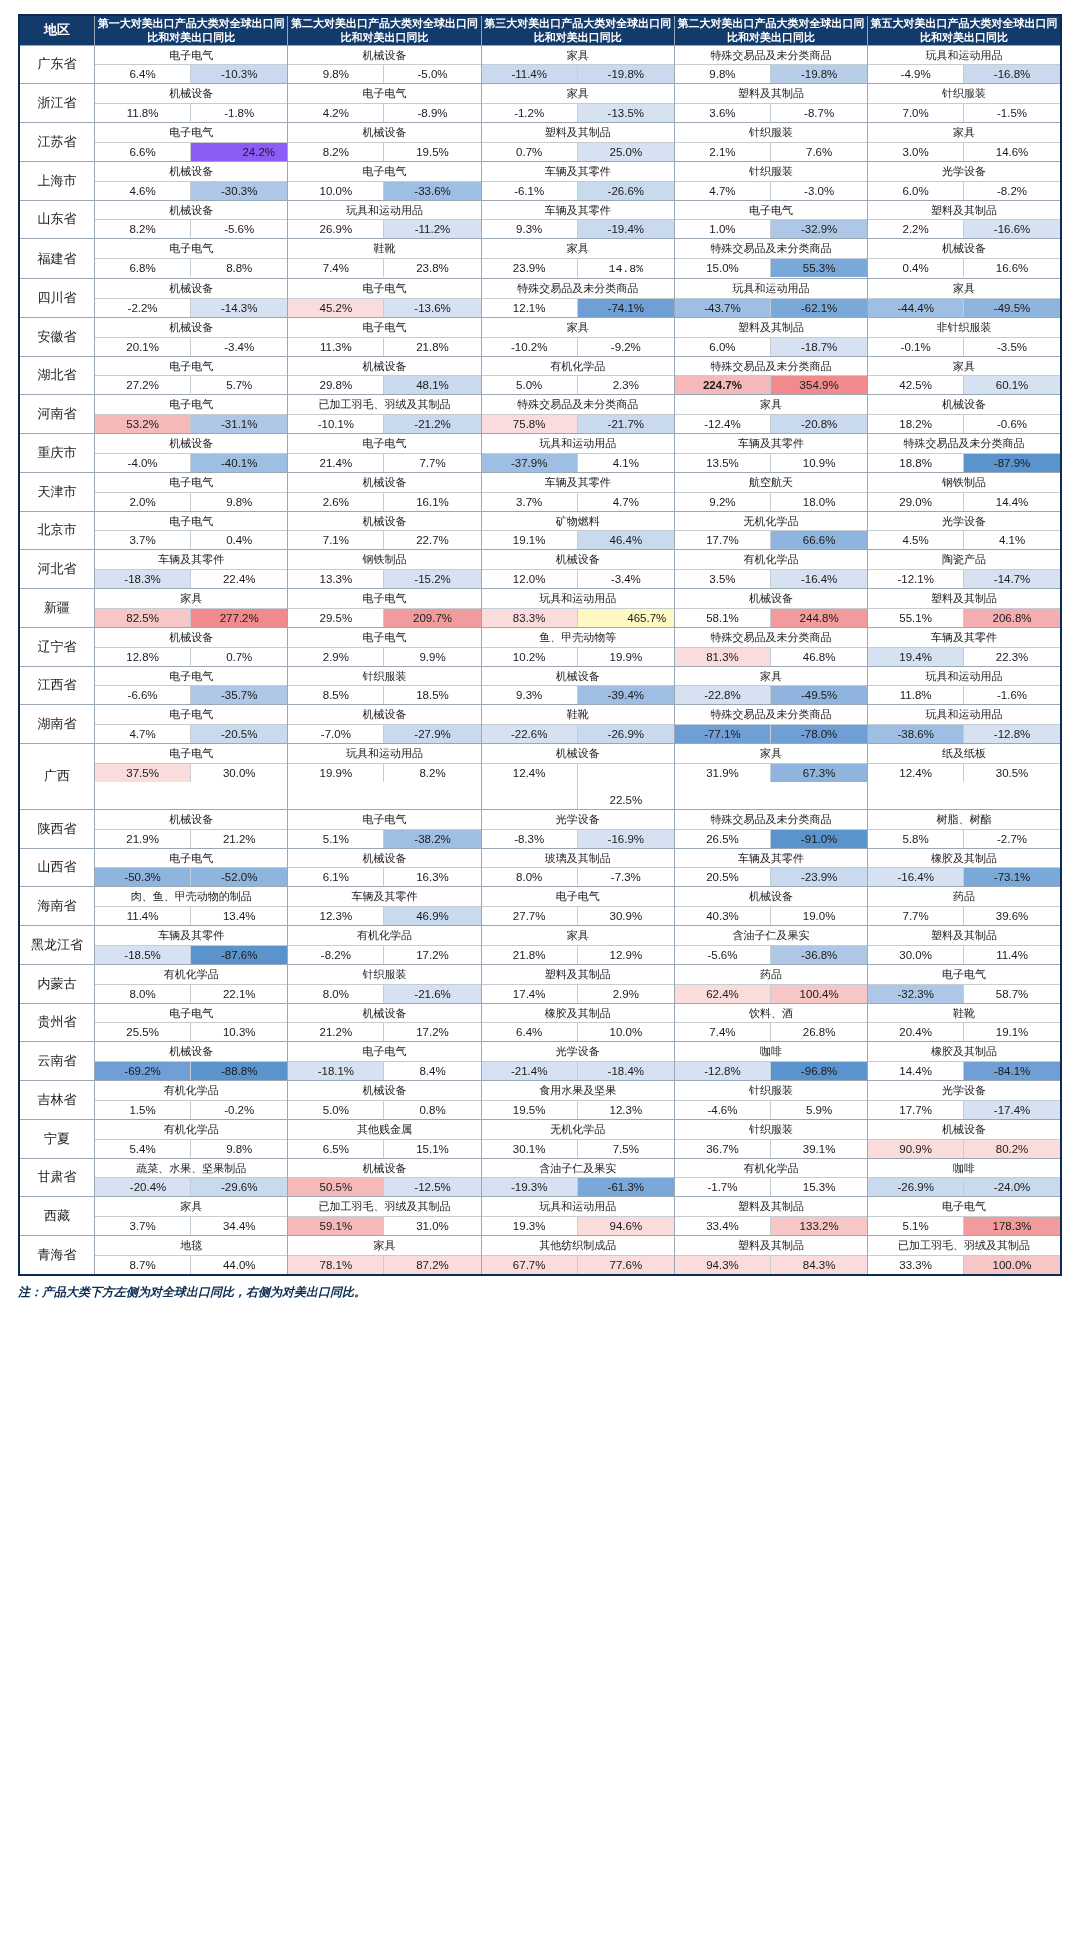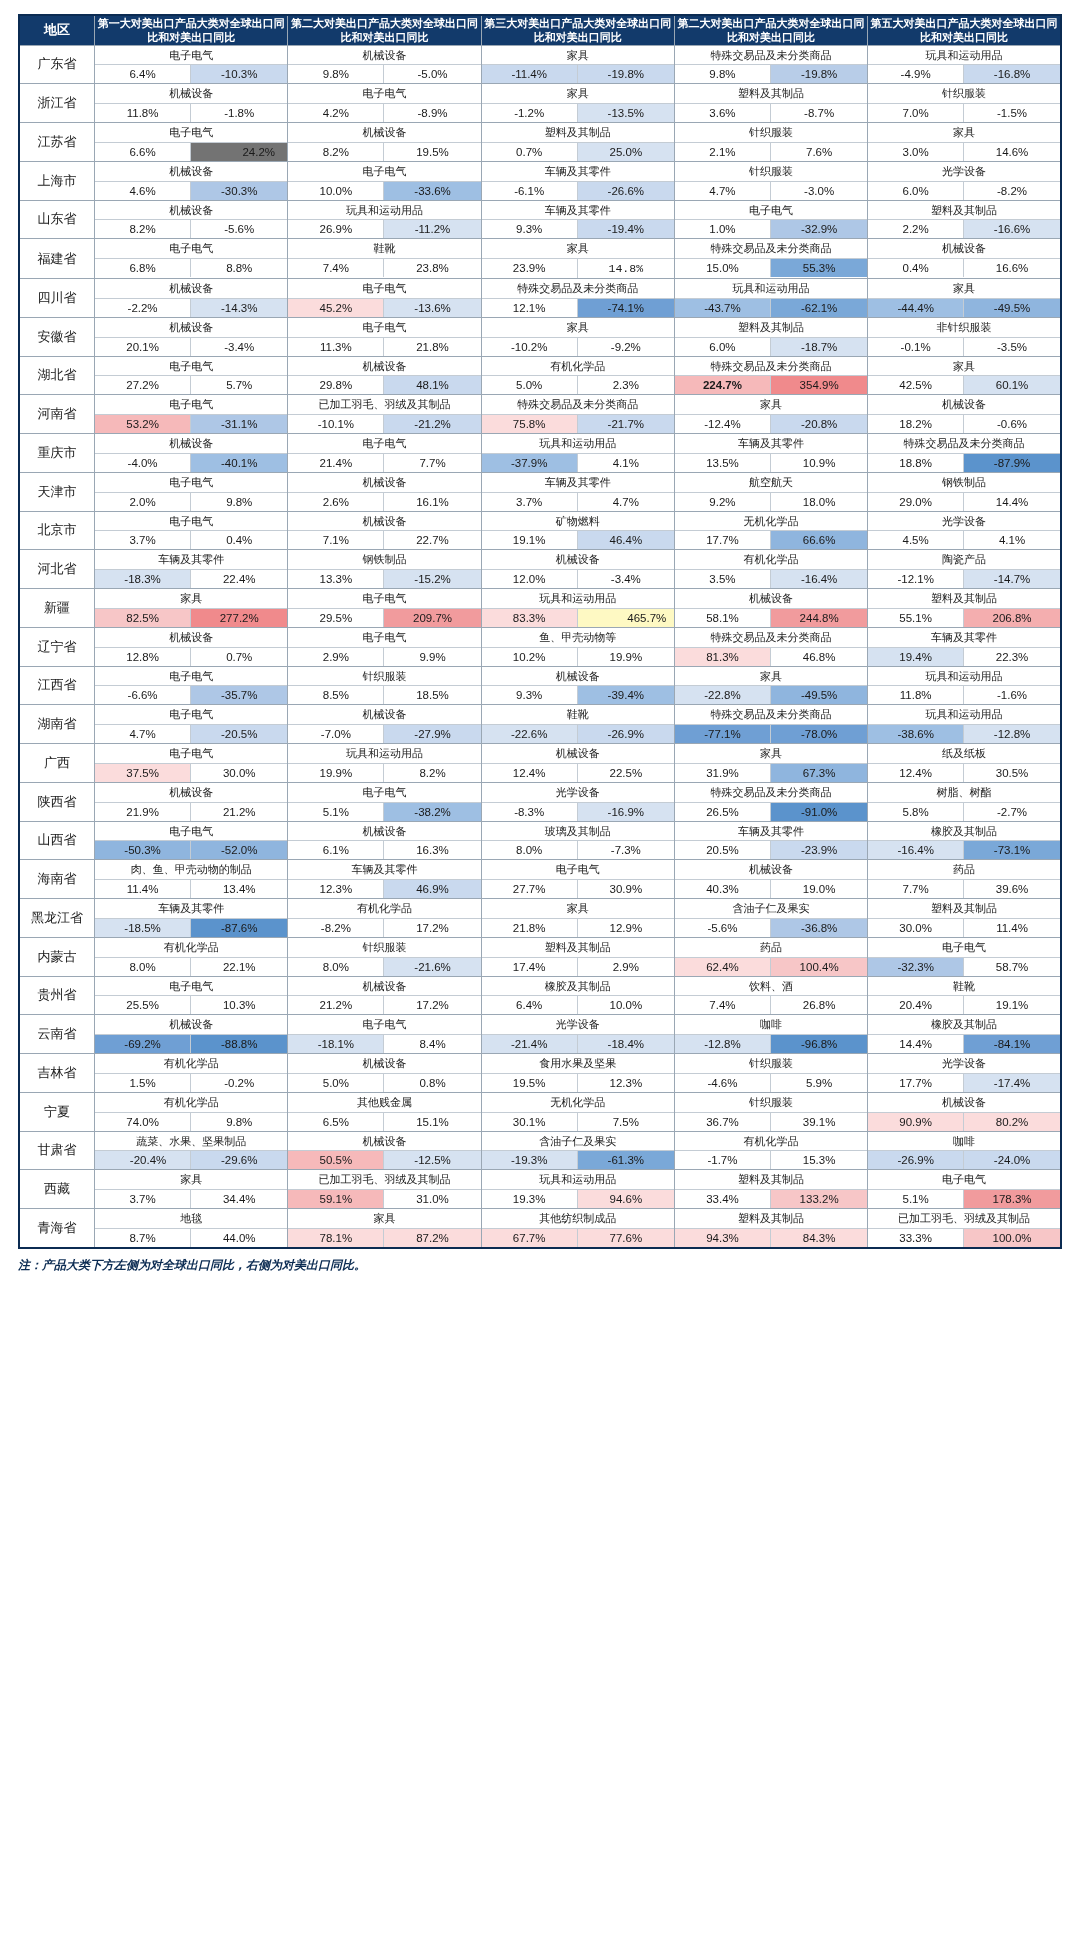--- a/index.html
+++ b/index.html
@@ -112,21 +112,21 @@
               <div class="v" style="background: rgb(255, 255, 255);">-1.5%</div>
             </div>
           </td>
         </tr>
         <tr>
           <td class="regname">江苏省</td>
           <td class="cell">
             <div class="cat catrow">电子电气</div>
             <div class="vals">
               <div class="v left" style="background: rgb(255, 255, 255);">6.6%</div>
-              <div class="v" style="background: #737373; padding-left: 40px;">24.2%</div>
+              <div class="v" style="background: #8b5cf6; padding-left: 40px;">24.2%</div>
             </div>
           </td>
           <td class="cell">
             <div class="cat catrow">机械设备</div>
             <div class="vals">
               <div class="v left" style="background: rgb(255, 255, 255);">8.2%</div>
               <div class="v" style="background: rgb(255, 255, 255);">19.5%</div>
             </div>
           </td>
           <td class="cell">
@@ -734,21 +734,21 @@
             <div class="cat catrow">玩具和运动用品</div>
             <div class="vals">
               <div class="v left" style="background: rgb(255, 255, 255);">19.9%</div>
               <div class="v" style="background: rgb(255, 255, 255);">8.2%</div>
             </div>
           </td>
           <td class="cell">
             <div class="cat catrow">机械设备</div>
             <div class="vals">
               <div class="v left" style="background: rgb(255, 255, 255);">12.4%</div>
-              <div class="v" style="background: rgb(255, 255, 255);">22.5%</div>
+              <div class="v" style="background: rgb(255, 255, 255); margin-top: 27px;">22.5%</div>
             </div>
           </td>
           <td class="cell">
             <div class="cat catrow">家具</div>
             <div class="vals">
               <div class="v left" style="background: rgb(255, 255, 255);">31.9%</div>
               <div class="v" style="background: rgb(143, 181, 222);">67.3%</div>
             </div>
           </td>
           <td class="cell">
@@ -1061,21 +1061,21 @@
               <div class="v left" style="background: rgb(255, 255, 255);">17.7%</div>
               <div class="v" style="background: rgb(214, 226, 241);">-17.4%</div>
             </div>
           </td>
         </tr>
         <tr>
           <td class="regname">宁夏</td>
           <td class="cell">
             <div class="cat catrow">有机化学品</div>
             <div class="vals">
-              <div class="v left" style="background: rgb(255, 255, 255);">74.0%</div>
+              <div class="v left" style="background: rgb(255, 255, 255);">5.4%</div>
               <div class="v" style="background: rgb(255, 255, 255);">9.8%</div>
             </div>
           </td>
           <td class="cell">
             <div class="cat catrow">其他贱金属</div>
             <div class="vals">
               <div class="v left" style="background: rgb(255, 255, 255);">6.5%</div>
               <div class="v" style="background: rgb(255, 255, 255);">15.1%</div>
             </div>
           </td>

